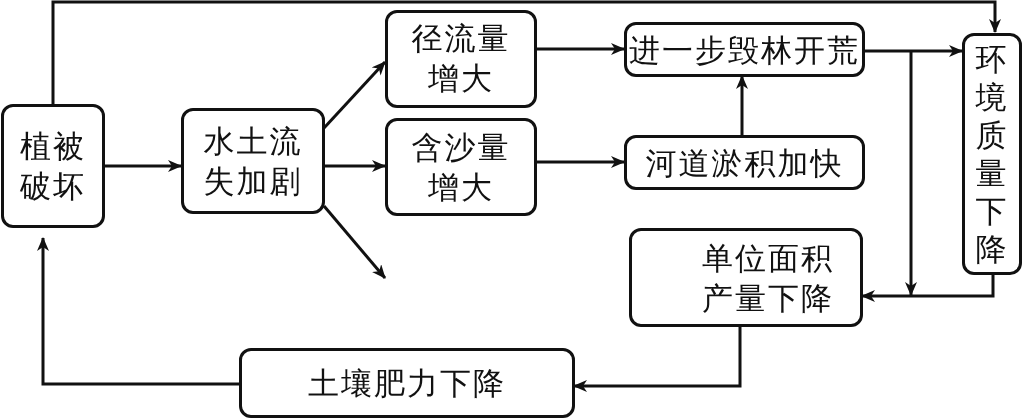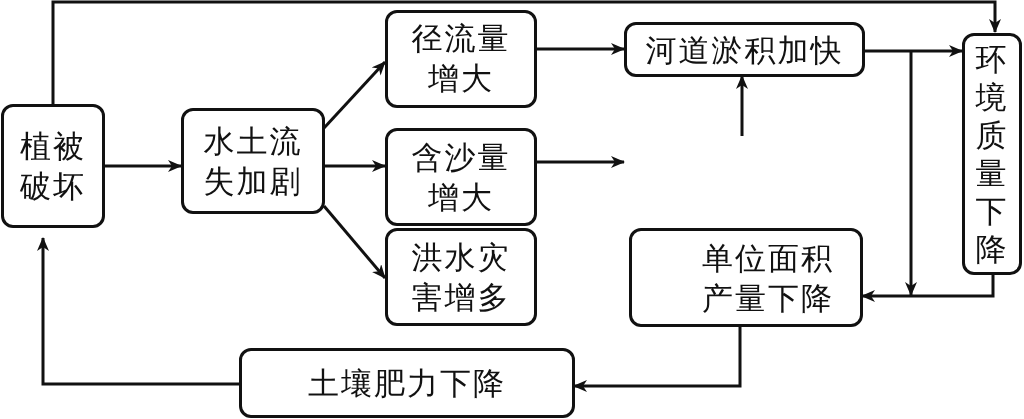--- a/index.html
+++ b/index.html
@@ -40,25 +40,24 @@
       <polyline points="239,384 43,384 43,238" marker-end="url(#ah)"></polyline>
     </g>
   </svg>
 
   <div class="node" style="left:1px;top:104px;width:104px;height:124px;">植被
 破坏</div>
   <div class="node" style="left:181px;top:108px;width:144px;height:106px;">水土流
 失加剧</div>
   <div class="node" style="left:385px;top:10px;width:152px;height:98px;font-family:Liberation Serif, serif;">径流量
 增大</div>
-  <div class="node" style="left:385px;top:118px;width:152px;height:98px;margin-top:10px;">含沙量
+  <div class="node" style="left:385px;top:118px;width:152px;height:98px;">含沙量
 增大</div>
-  <div class="node" style="left:385px;top:228px;width:152px;height:98px;">洪水灾
-害增多</div>
-  <div class="node" style="left:624px;top:22px;width:241px;height:55px;">河道淤积加快</div>
+  <div class="node" style="left:624px;top:22px;width:241px;height:55px;">进一步毁林开荒</div>
+  <div class="node" style="left:624px;top:135px;width:241px;height:55px;">河道淤积加快</div>
   <div class="node" style="left:629px;top:228px;width:234px;height:99px;padding-left:44px;">单位面积
 产量下降</div>
   <div class="node vert" style="left:962px;top:33px;width:60px;height:242px;">环
 境
 质
 量
 下
 降</div>
   <div class="node" style="left:239px;top:348px;width:336px;height:70px;">土壤肥力下降</div>
 </div>

